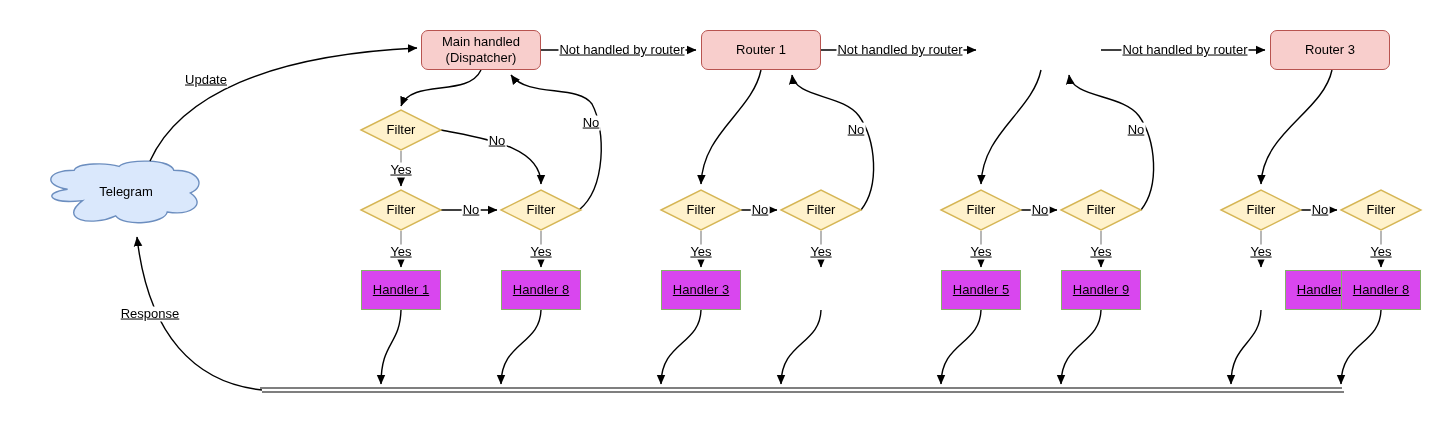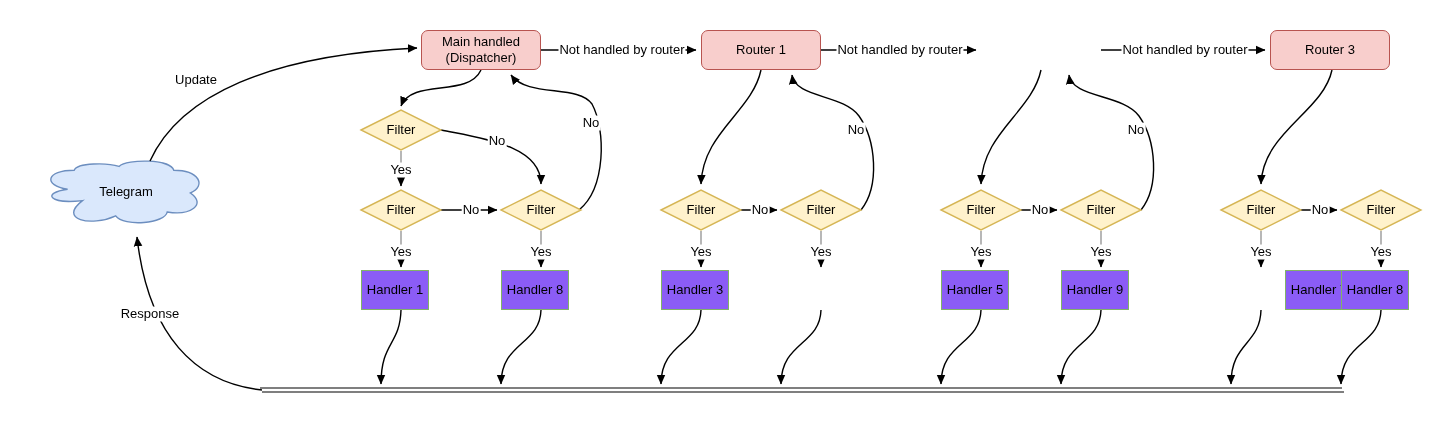--- a/index.html
+++ b/index.html
@@ -14,27 +14,27 @@
   .bus{stroke:#000;stroke-width:1.2;fill:none;}
   .node{
     position:absolute;display:flex;align-items:center;justify-content:center;
     font-size:13px;line-height:1.25;text-align:center;box-sizing:border-box;
   }
   .router{
     width:120px;height:40px;border:1.4px solid #b85450;background:#f8cecc;
     border-radius:7px;
   }
   .handler{
-    width:68px;height:40px;border:1.4px solid #82b366;background:#8b5cf6;
+    width:80px;height:40px;border:1.4px solid #82b366;background:#d946ef;text-decoration:underline;
   }
   .flabel,.elabel,.cloudlabel{
     position:absolute;transform:translate(-50%,-50%);font-size:13px;
     line-height:1.15;white-space:nowrap;
   }
-  .elabel{background:#fff;padding:0 1px;}
+  .elabel{background:#fff;padding:0 1px;text-decoration:underline;}
   .router span{display:block;width:114px;}
 </style>
 </head>
 <body>
 
 <div class="canvas">
 
   <svg class="layer" width="1451" height="423" viewBox="0 0 1451 423">
     <defs>
       <marker id="arr" viewBox="0 0 10 10" refX="9.4" refY="5" markerWidth="7" markerHeight="7" orient="auto-start-reverse">
@@ -147,21 +147,21 @@
   <div class="node handler" style="left:1061px;top:270px">
     <span>Handler 9</span>
   </div>
   <div class="node handler" style="left:1285px;top:270px">
     <span>Handler 7</span>
   </div>
   <div class="node handler" style="left:1341px;top:270px">
     <span>Handler 8</span>
   </div>
 
-  <span class="elabel" style="left:196px;top:80px">Update</span>
+  <span class="elabel" style="left:206px;top:80px">Update</span>
   <span class="elabel" style="left:150px;top:314px">Response</span>
 
   <span class="elabel" style="left:622px;top:50px">Not handled by router</span>
   <span class="elabel" style="left:900px;top:50px">Not handled by router</span>
   <span class="elabel" style="left:1185px;top:50px">Not handled by router</span>
 
   <span class="elabel" style="left:401px;top:170px">Yes</span>
   <span class="elabel" style="left:401px;top:252px">Yes</span>
   <span class="elabel" style="left:541px;top:252px">Yes</span>
   <span class="elabel" style="left:701px;top:252px">Yes</span>

